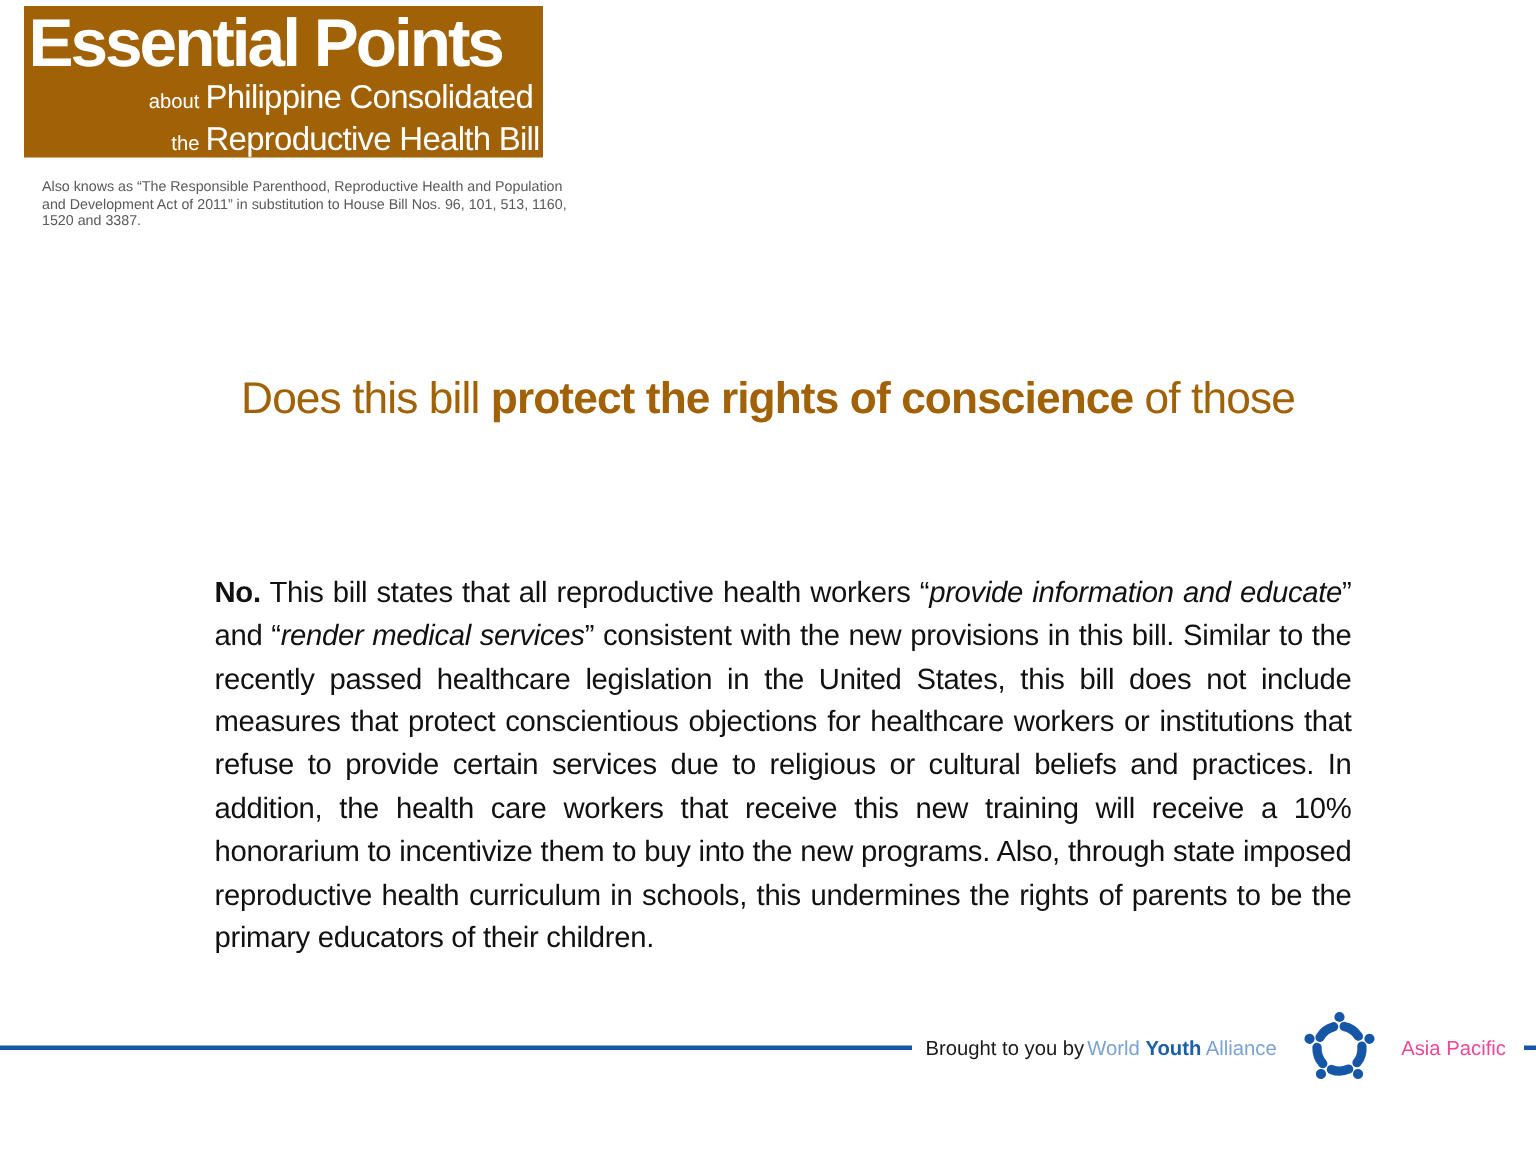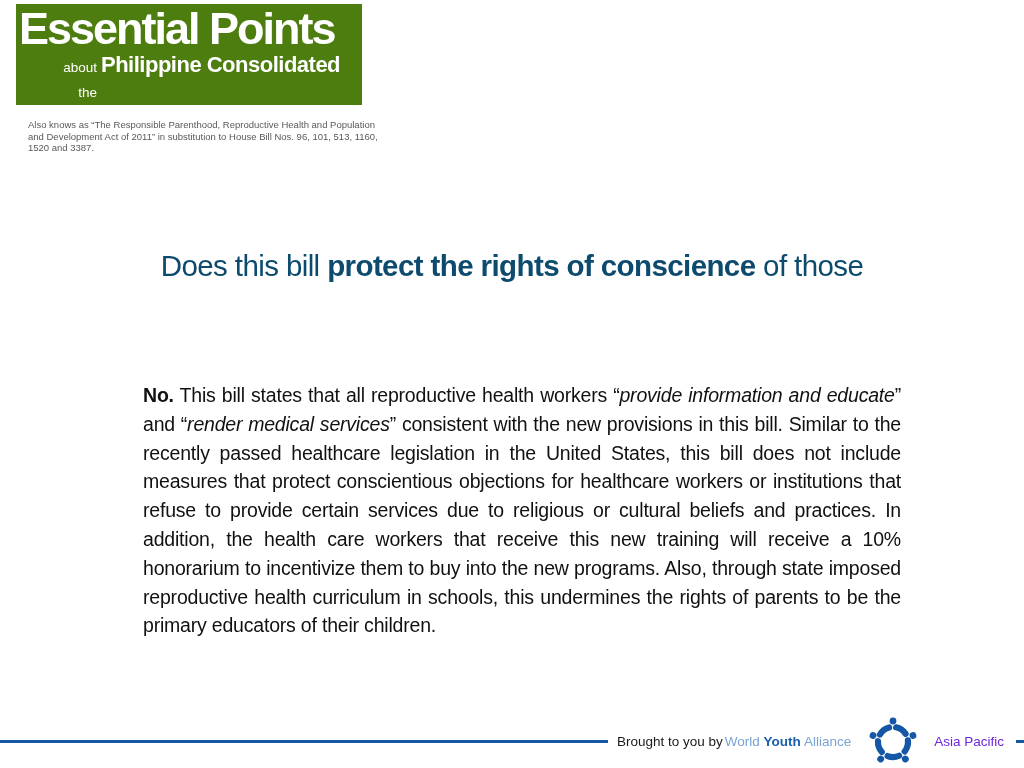--- a/index.html
+++ b/index.html
@@ -13,46 +13,47 @@
     font-family: "Liberation Sans", sans-serif;
   }
 
   
   .brand-box {
     position: absolute;
     left: 16px;
     top: 4px;
     width: 346px;
     height: 101px;
-    background: #4d7c0f;
+    background: #a16207;
     color: #ffffff;
   }
   .brand-title {
     font-size: 45px;
     font-weight: bold;
     letter-spacing: -2px;
     line-height: 46px;
     margin: 2px 0 0 3px;
     white-space: nowrap;
   }
   .brand-row {
     display: flex;
     align-items: baseline;
     line-height: 25px;
+    margin-left: 36px;
   }
   .brand-qualifier {
     flex: none;
     width: 81px;
     text-align: right;
     font-size: 13.5px;
     font-weight: normal;
   }
   .brand-subject {
     font-size: 22px;
-    font-weight: bold;
+    font-weight: normal;
     letter-spacing: -0.5px;
     margin-left: 4px;
     white-space: nowrap;
   }
   .subtitle {
     position: absolute;
     left: 16px;
     top: 107px;
     width: 356px;
     font-size: 9.5px;
@@ -62,21 +63,21 @@
   }
 
   
   .question {
     position: absolute;
     left: 62px;
     top: 244px;
     width: 900px;
     margin: 0;
     text-align: center;
-    color: #0c4a6e;
+    color: #a16207;
     font-size: 29.5px;
     font-weight: normal;
     line-height: 43px;
     letter-spacing: -0.6px;
   }
   .question .em { font-weight: bold; }
 
   
   .answer {
     position: absolute;
@@ -90,48 +91,49 @@
     color: #111111;
     text-align: justify;
   }
   .answer .lead { font-weight: bold; }
   .answer .quote { font-style: italic; }
 
   
   .footer {
     position: absolute;
     left: 0;
-    top: 715px;
+    top: 672px;
     width: 1024px;
     height: 52px;
     display: flex;
     align-items: center;
   }
   .rule-left  { flex: none; width: 608px; height: 3px; background: #1557a6; }
   .rule-right { flex: 1; height: 3px; background: #1557a6; margin-left: 12px; }
   .brought { margin-left: 9px; font-size: 13.5px; color: #1a1a1a; white-space: nowrap; }
   .org { margin-left: 2px; font-size: 13.5px; color: #7aa3d4; white-space: nowrap; }
   .org .org-bold { color: #1b5fad; font-weight: bold; }
   .logo { flex: none; margin: 0 12px 0 13px; }
-  .region { font-size: 13.5px; color: #6d28d9; white-space: nowrap; }
+  .region { font-size: 13.5px; color: #ec4899; white-space: nowrap; }
 </style>
 </head>
 <body>
 
 <div class="page">
 
   <header>
     <div class="brand-box">
       <div class="brand-title">Essential Points</div>
       <div class="brand-row">
         <span class="brand-qualifier">about</span>
         <span class="brand-subject">Philippine Consolidated</span>
       </div>
       <div class="brand-row">
         <span class="brand-qualifier">the</span>
+        <span class="brand-subject">Reproductive Health Bill</span>
       </div>
     </div>
     <p class="subtitle">Also knows as “The Responsible Parenthood, Reproductive Health and Population and Development Act of 2011” in substitution to House Bill Nos. 96, 101, 513, 1160, 1520 and 3387.</p>
   </header>
 
   <main>
     <h1 class="question"><span>Does this bill </span><span class="em">protect the rights of conscience</span><span> of those</span><br></h1>
 
     <p class="answer"><span class="lead">No.</span><span> This bill states that all reproductive health workers “</span><span class="quote">provide information and educate</span><span>” and “</span><span class="quote">render medical services</span><span>” consistent with the new provisions in this bill. Similar to the recently passed healthcare legislation in the United States, this bill does not include measures that protect conscientious objections for healthcare workers or institutions that refuse to provide certain services due to religious or cultural beliefs and practices. In addition, the health care workers that receive this new training will receive a 10% honorarium to incentivize them to buy into the new programs. Also, through state imposed reproductive health curriculum in schools, this undermines the rights of parents to be the primary educators of their children.</span></p>
   </main>

